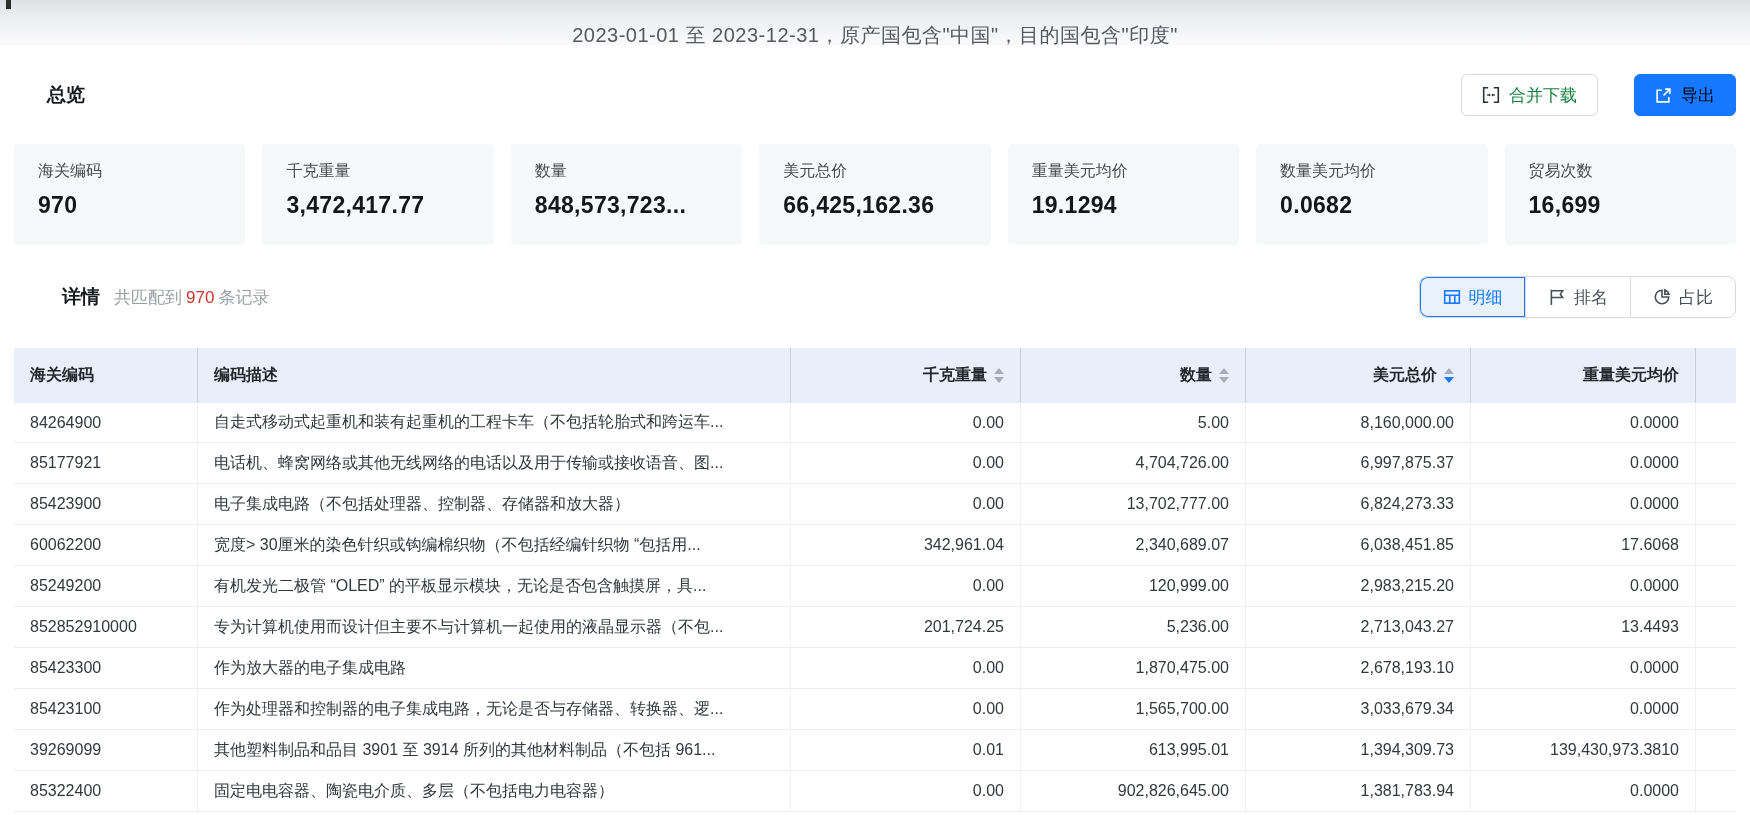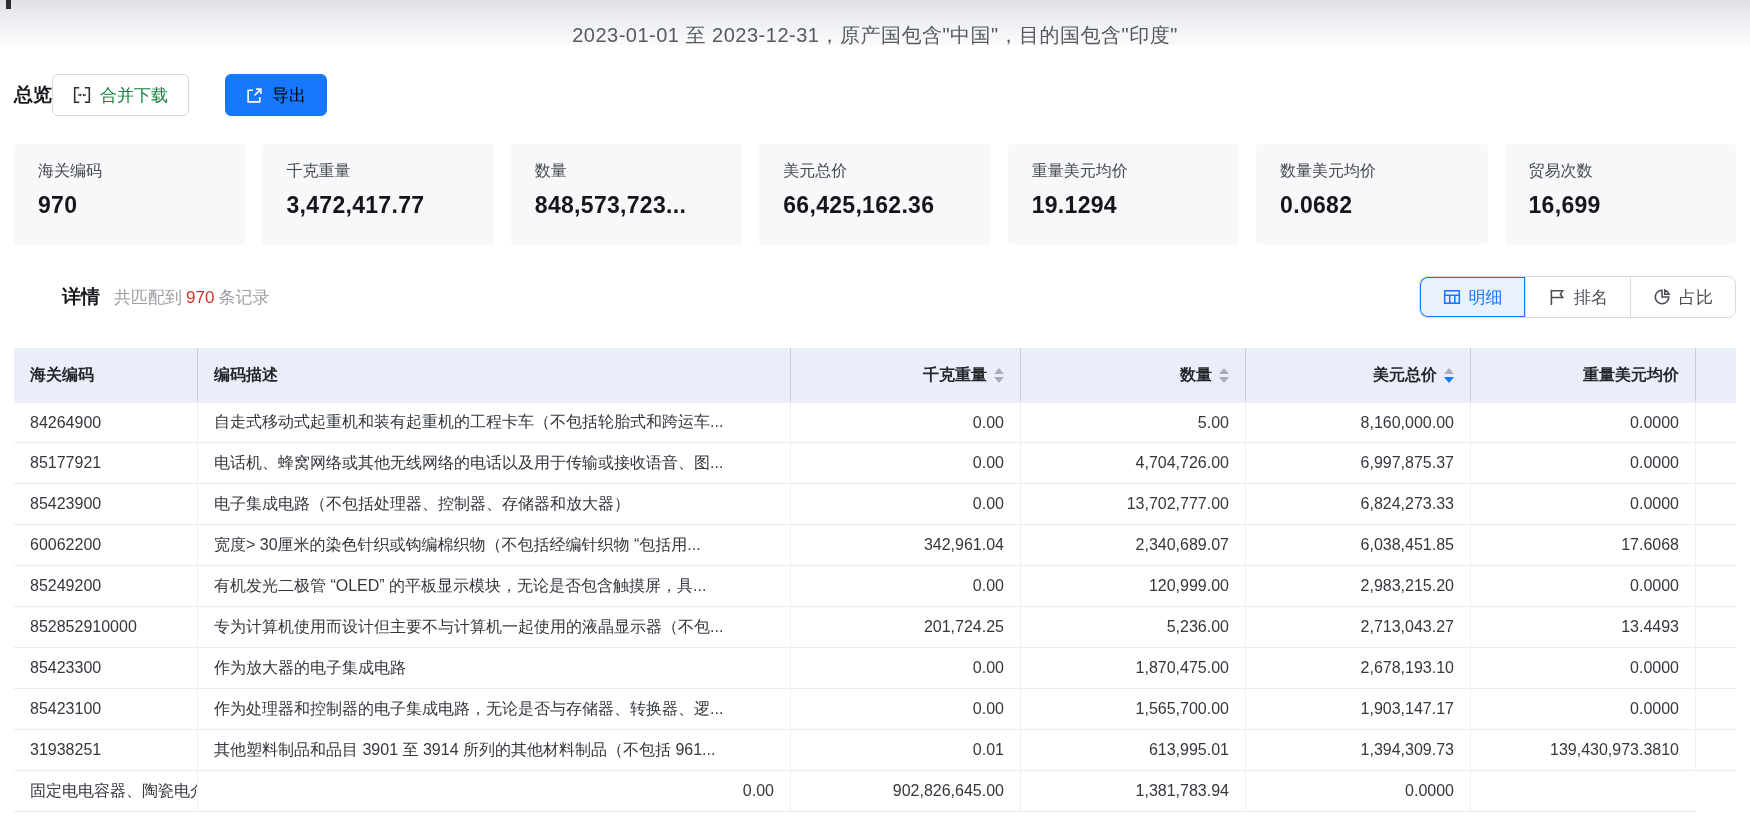--- a/index.html
+++ b/index.html
@@ -9,21 +9,21 @@
   
   .banner { position:relative; height:45px;
     background:linear-gradient(to bottom,#dfe1e5 0%,#eceef1 40%,#fbfbfc 100%);
     display:flex; align-items:center; justify-content:center; }
   .banner-title { font-size:20px; color:#55595f; letter-spacing:.5px;margin-top:25px; }
   .corner-mark { position:absolute; left:6px; top:0; width:5px; height:9px; background:#2e2e2e; }
 
   .page { padding:0 14px; }
 
   
-  .overview-header { margin-top:28px; height:44px; display:flex; align-items:center; justify-content:flex-start; }
+  .overview-header { margin-top:28px; height:44px; display:flex; align-items:center; justify-content:space-between;margin-left:33px; }
   .section-title { font-size:19px; font-weight:bold; color:#17191c; }
   .ov-buttons { display:flex; align-items:center; gap:36px; }
   .btn { height:42px; display:inline-flex; align-items:center; gap:9px; padding:0 20px;
     border-radius:6px; font-size:17px; cursor:pointer; }
   .btn-plain { background:#fff; border:1px solid #d9d9d9; color:#15803d; }
   .btn-primary { background:#1677ff; border:1px solid #1677ff; color:#000000; }
   .btn svg { display:block; }
 
   
   .stat-cards { margin-top:27px; display:flex; gap:17px; }
@@ -270,34 +270,35 @@
           <div class="td right">1,870,475.00</div>
           <div class="td right">2,678,193.10</div>
           <div class="td right">0.0000</div>
           <div class="td"></div>
         </div>
         <div class="tr">
           <div class="td">85423100</div>
           <div class="td">作为处理器和控制器的电子集成电路，无论是否与存储器、转换器、逻...</div>
           <div class="td right">0.00</div>
           <div class="td right">1,565,700.00</div>
-          <div class="td right">1,903,147.17</div>
-          <div class="td right">0.0000</div>
-          <div class="td"></div>
-        </div>
-        <div class="tr">
-          <div class="td">31938251</div>
+          <div class="td right">3,033,679.34</div>
+          <div class="td right">0.0000</div>
+          <div class="td"></div>
+        </div>
+        <div class="tr">
+          <div class="td">39269099</div>
           <div class="td">其他塑料制品和品目 3901 至 3914 所列的其他材料制品（不包括 961...</div>
           <div class="td right">0.01</div>
           <div class="td right">613,995.01</div>
           <div class="td right">1,394,309.73</div>
           <div class="td right">139,430,973.3810</div>
           <div class="td"></div>
         </div>
         <div class="tr">
+          <div class="td">85322400</div>
           <div class="td">固定电电容器、陶瓷电介质、多层（不包括电力电容器）</div>
           <div class="td right">0.00</div>
           <div class="td right">902,826,645.00</div>
           <div class="td right">1,381,783.94</div>
           <div class="td right">0.0000</div>
           <div class="td"></div>
         </div>
       </div>
   </div>
 

